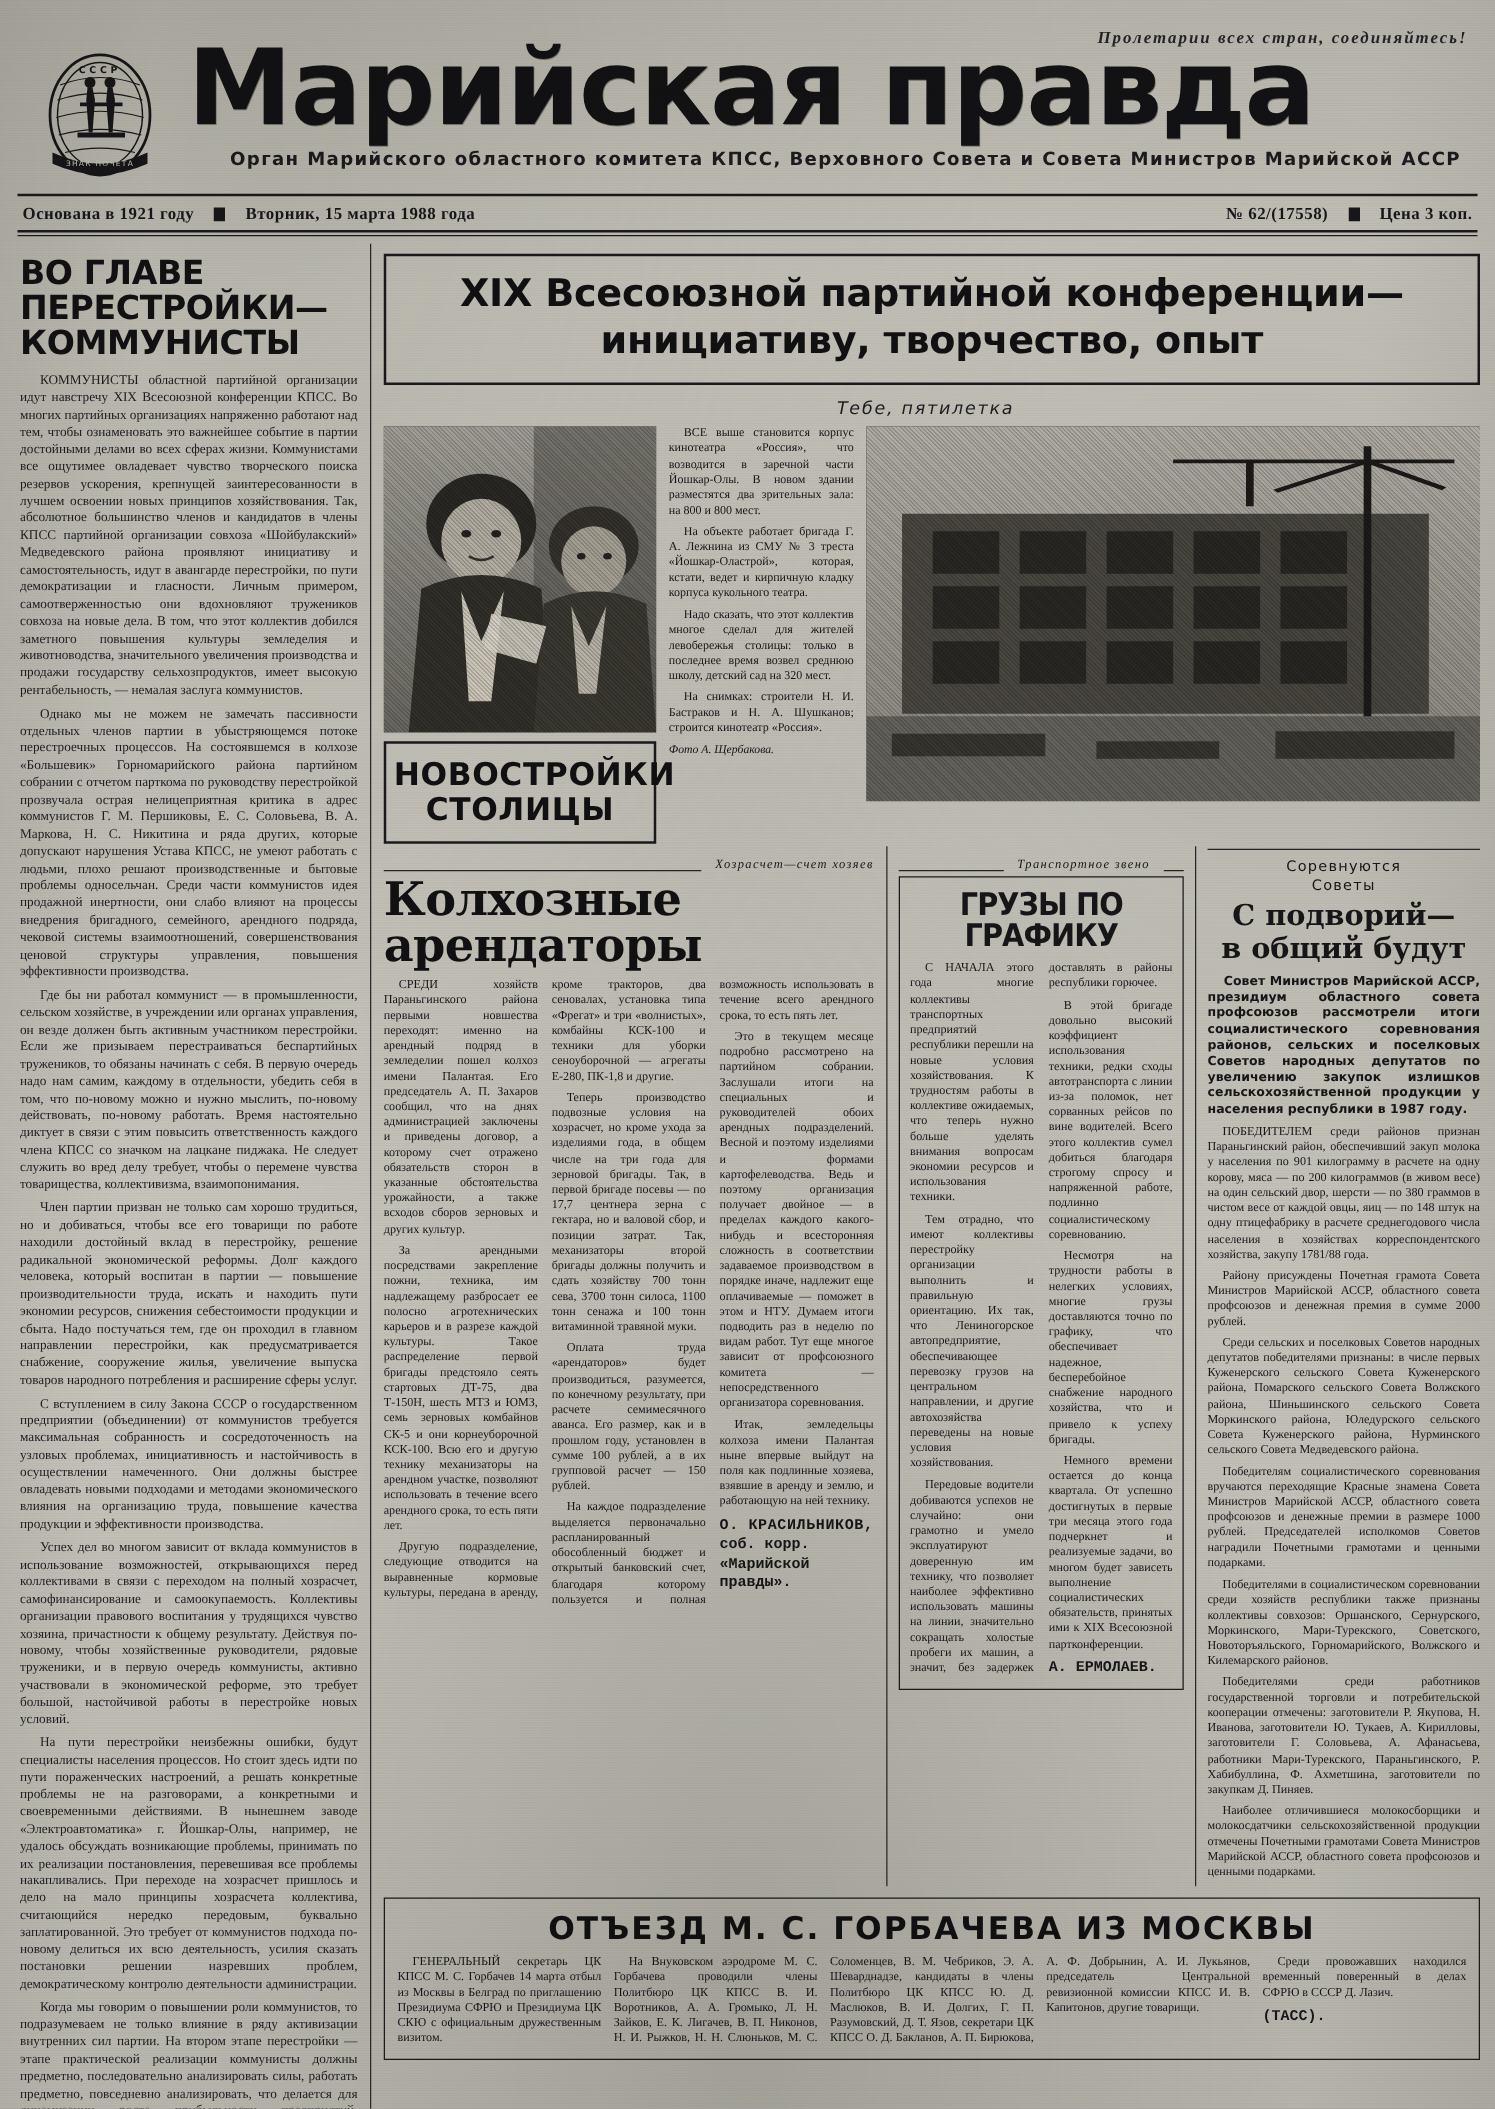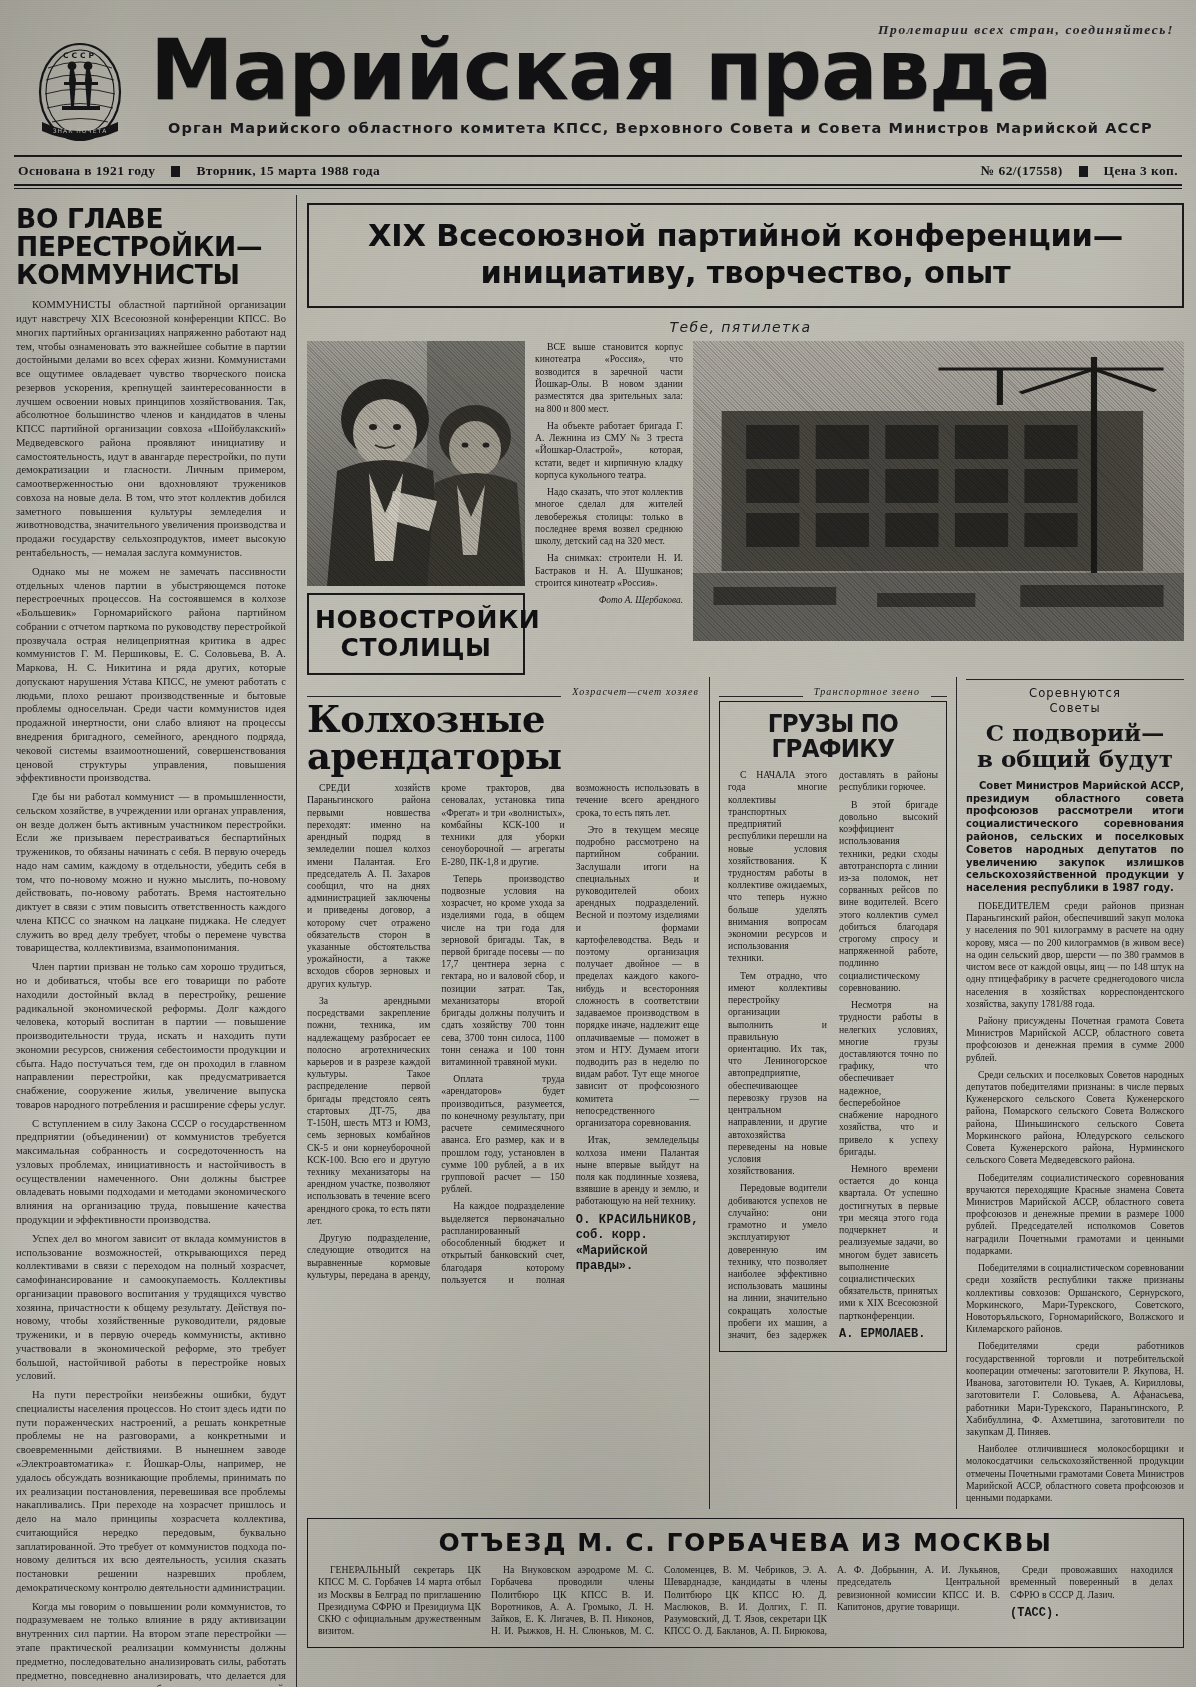--- a/index.html
+++ b/index.html
@@ -80,21 +80,21 @@
     white-space: nowrap;
     text-shadow: 0.6px 0.6px 0 rgba(0,0,0,0.35);
   }
   .organ {
     font-family: "DejaVu Sans", sans-serif;
     font-size: 14.5px;
     font-weight: 600;
     letter-spacing: 1.1px;
     color: #1c1c20;
     margin-top: 9px;
-    margin-left: 18px;
+    margin-left: 34px;
   }
   .rule-thick {
     border-top: 2.4px solid #1b1b1e;
     margin: 5px 2px 0 2px;
   }
   .infobar {
     display: flex;
     align-items: center;
     font-size: 13.5px;
     font-weight: bold;
@@ -214,21 +214,21 @@
     text-align: center;
   }
   .novo-box .l1, .novo-box .l2 {
     font-family: "DejaVu Sans", sans-serif;
     font-weight: 900;
     font-size: 25px;
     line-height: 1.10;
     letter-spacing: 0.5px;
     color: #111113;
   }
-  .photo-credit { font-size:9.4px; text-align:right; font-style:italic; margin-top:4px; }
+  .photo-credit { font-size:9.4px; text-align:left; font-style:italic; margin-top:4px; }
   .photo-col-b p { margin: 0 0 5px 0; text-indent: 12px; }
 
   
   .sec-kicker {
     display: flex; align-items: flex-end;
     font-family: Liberation Serif, serif;
     font-style: italic;
     font-size: 10px;
     letter-spacing: 1.1px;
     margin: 9px 0 4px 0;

